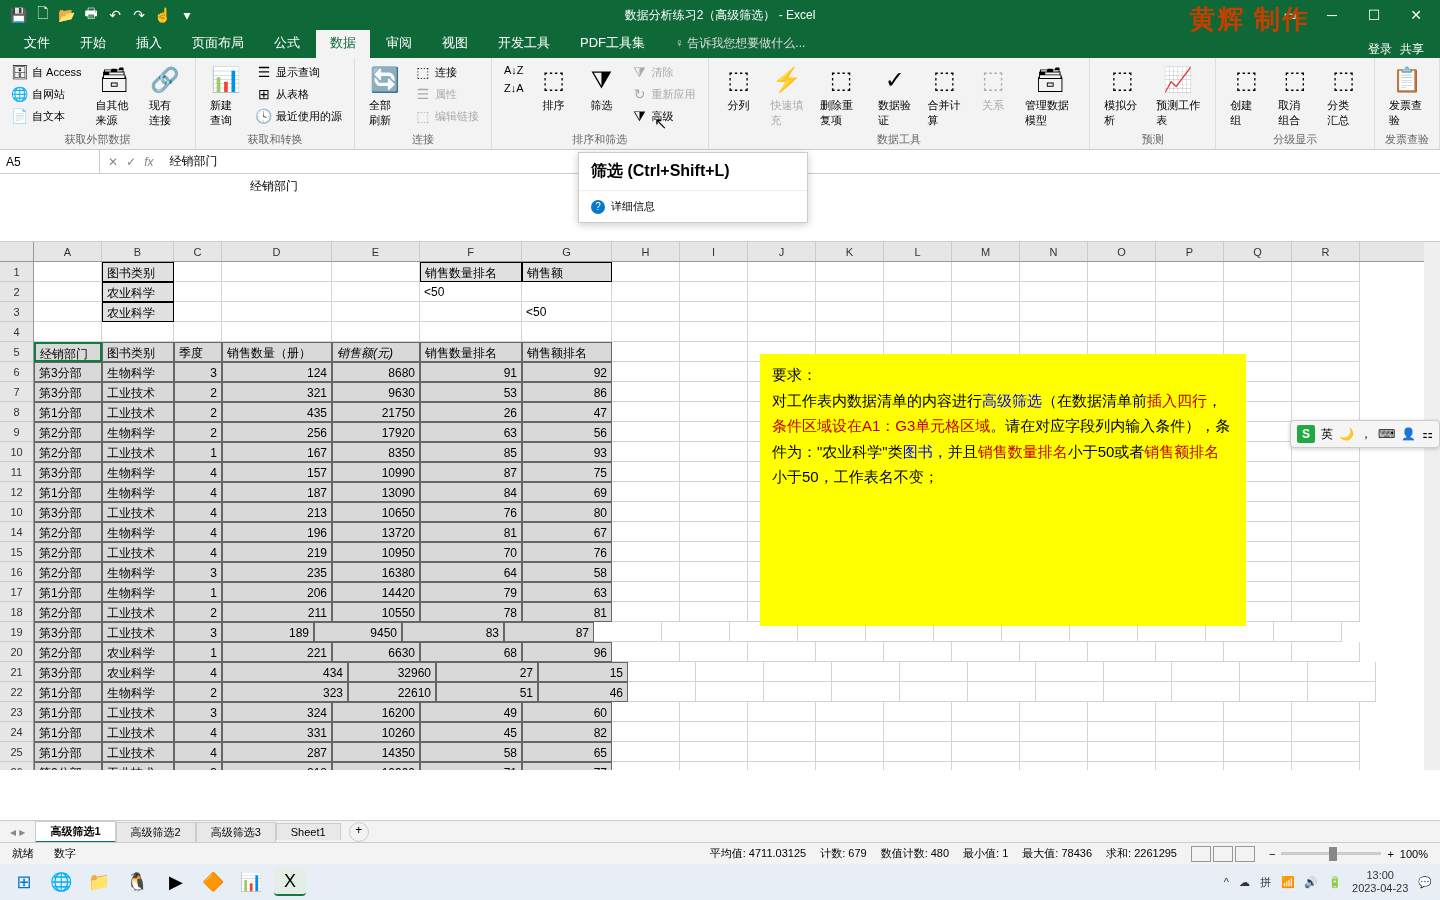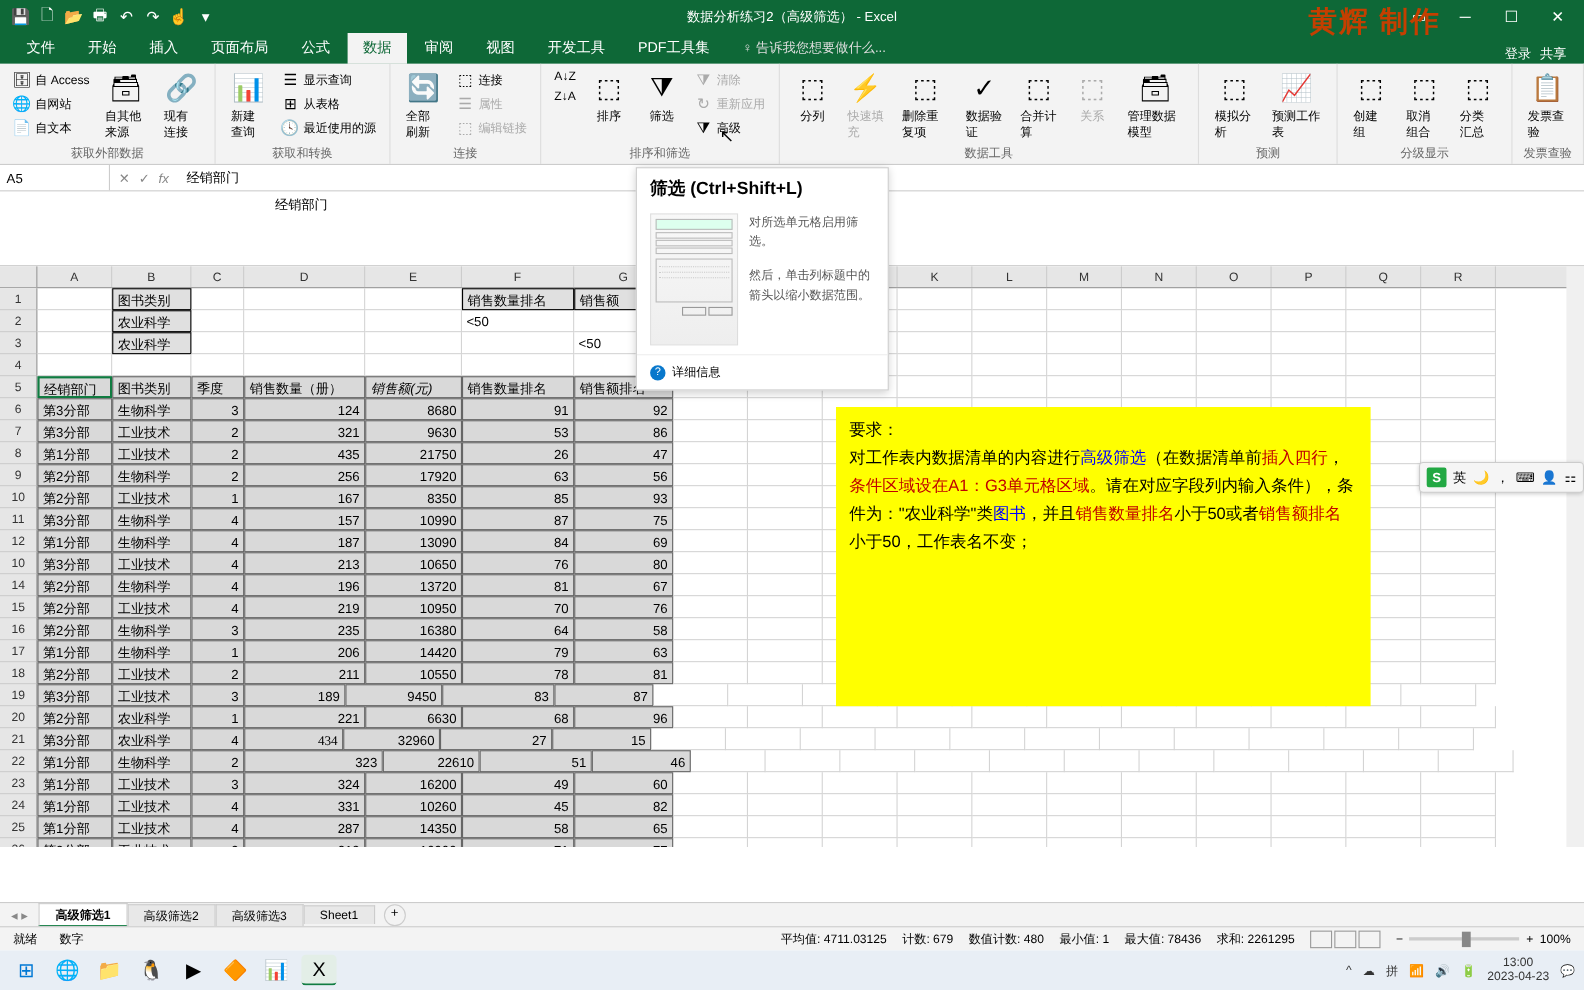--- a/index.html
+++ b/index.html
@@ -786,21 +786,21 @@
           <div class="cell" style="width: 68px;"></div>
           <div class="cell" style="width: 68px;"></div>
           <div class="cell" style="width: 68px;"></div>
           <div class="cell" style="width: 68px;"></div>
           <div class="cell" style="width: 68px;"></div>
         </div>
         <div class="row">
           <div class="cell sel" style="width: 68px;">第3分部</div>
           <div class="cell sel" style="width: 72px;">农业科学</div>
           <div class="cell sel num" style="width: 48px;">4</div>
-          <div class="cell sel num" style="width: 90px; font-family: Liberation Serif, serif;">434</div>
+          <div class="cell sel num" style="width: 126px;">434</div>
           <div class="cell sel num" style="width: 88px;">32960</div>
           <div class="cell sel num" style="width: 102px;">27</div>
           <div class="cell sel num" style="width: 90px;">15</div>
           <div class="cell" style="width: 68px;"></div>
           <div class="cell" style="width: 68px;"></div>
           <div class="cell" style="width: 68px;"></div>
           <div class="cell" style="width: 68px;"></div>
           <div class="cell" style="width: 68px;"></div>
           <div class="cell" style="width: 68px;"></div>
           <div class="cell" style="width: 68px;"></div>
@@ -905,54 +905,32 @@
           <div class="cell" style="width: 68px;"></div>
           <div class="cell" style="width: 68px;"></div>
           <div class="cell" style="width: 68px;"></div>
           <div class="cell" style="width: 68px;"></div>
           <div class="cell" style="width: 68px;"></div>
           <div class="cell" style="width: 68px;"></div>
         </div>
       </div>
   </div>
 
-  <div class="highlight-box" style="left:760px; top:128px; width:486px; height:272px;">
+  <div class="highlight-box" style="left:760px; top:112px; width:486px; height:272px;">
     <div style="font-weight:normal;">要求：</div>
     <div>
       <span>对工作表内数据清单的内容进行</span><span class="hl-blue">高级筛选</span><span>（在数据清单前</span><span class="hl-red">插入四行</span><span>，</span><span class="hl-red">条件区域设在A1：G3单元格区域</span><span>。请在对应字段列内输入条件），条件为："农业科学"类</span><span class="hl-blue">图书</span><span>，并且</span><span class="hl-red">销售数量排名</span><span>小于50或者</span><span class="hl-red">销售额排名</span><span>小于50，工作表名不变；</span>
     </div>
   </div>
 
   <div class="scrollbar-v"></div>
 </div>
 
 <div class="tooltip" style="left:578px; top:152px;">
   <div class="tooltip-title">筛选 (Ctrl+Shift+L)</div>
-  <div class="tooltip-body">
-    <div class="tooltip-img">
-      <div style="border:1px solid #bbb; height:10px; margin-bottom:2px; background:#dfe;"></div>
-      <div style="border:1px solid #bbb; height:6px; margin-bottom:1px;"></div>
-      <div style="border:1px solid #bbb; height:6px; margin-bottom:1px;"></div>
-      <div style="border:1px solid #bbb; height:6px; margin-bottom:1px;"></div>
-      <div style="border:1px solid #bbb; height:40px; margin-top:4px; padding:2px;">
-        <div style="height:5px;border-bottom:1px dotted #ccc;"></div>
-        <div style="height:5px;border-bottom:1px dotted #ccc;"></div>
-        <div style="height:5px;border-bottom:1px dotted #ccc;"></div>
-      </div>
-      <div style="display:flex;gap:2px;margin-top:4px;justify-content:flex-end;">
-        <div style="width:22px;height:8px;border:1px solid #999;"></div>
-        <div style="width:22px;height:8px;border:1px solid #999;"></div>
-      </div>
-    </div>
-    <div class="tooltip-text">
-      <div>对所选单元格启用筛选。</div>
-      <div style="height:14px;"></div>
-      <div>然后，单击列标题中的箭头以缩小数据范围。</div>
-    </div>
-  </div>
   <div class="tooltip-footer">
     <span class="q">?</span>
     <span>详细信息</span>
   </div>
 </div>
 
 <div class="cursor-arrow" style="left:654px; top:114px;">↖</div>
 
 <div class="ime-bar">
   <div class="ime-logo">S</div>

